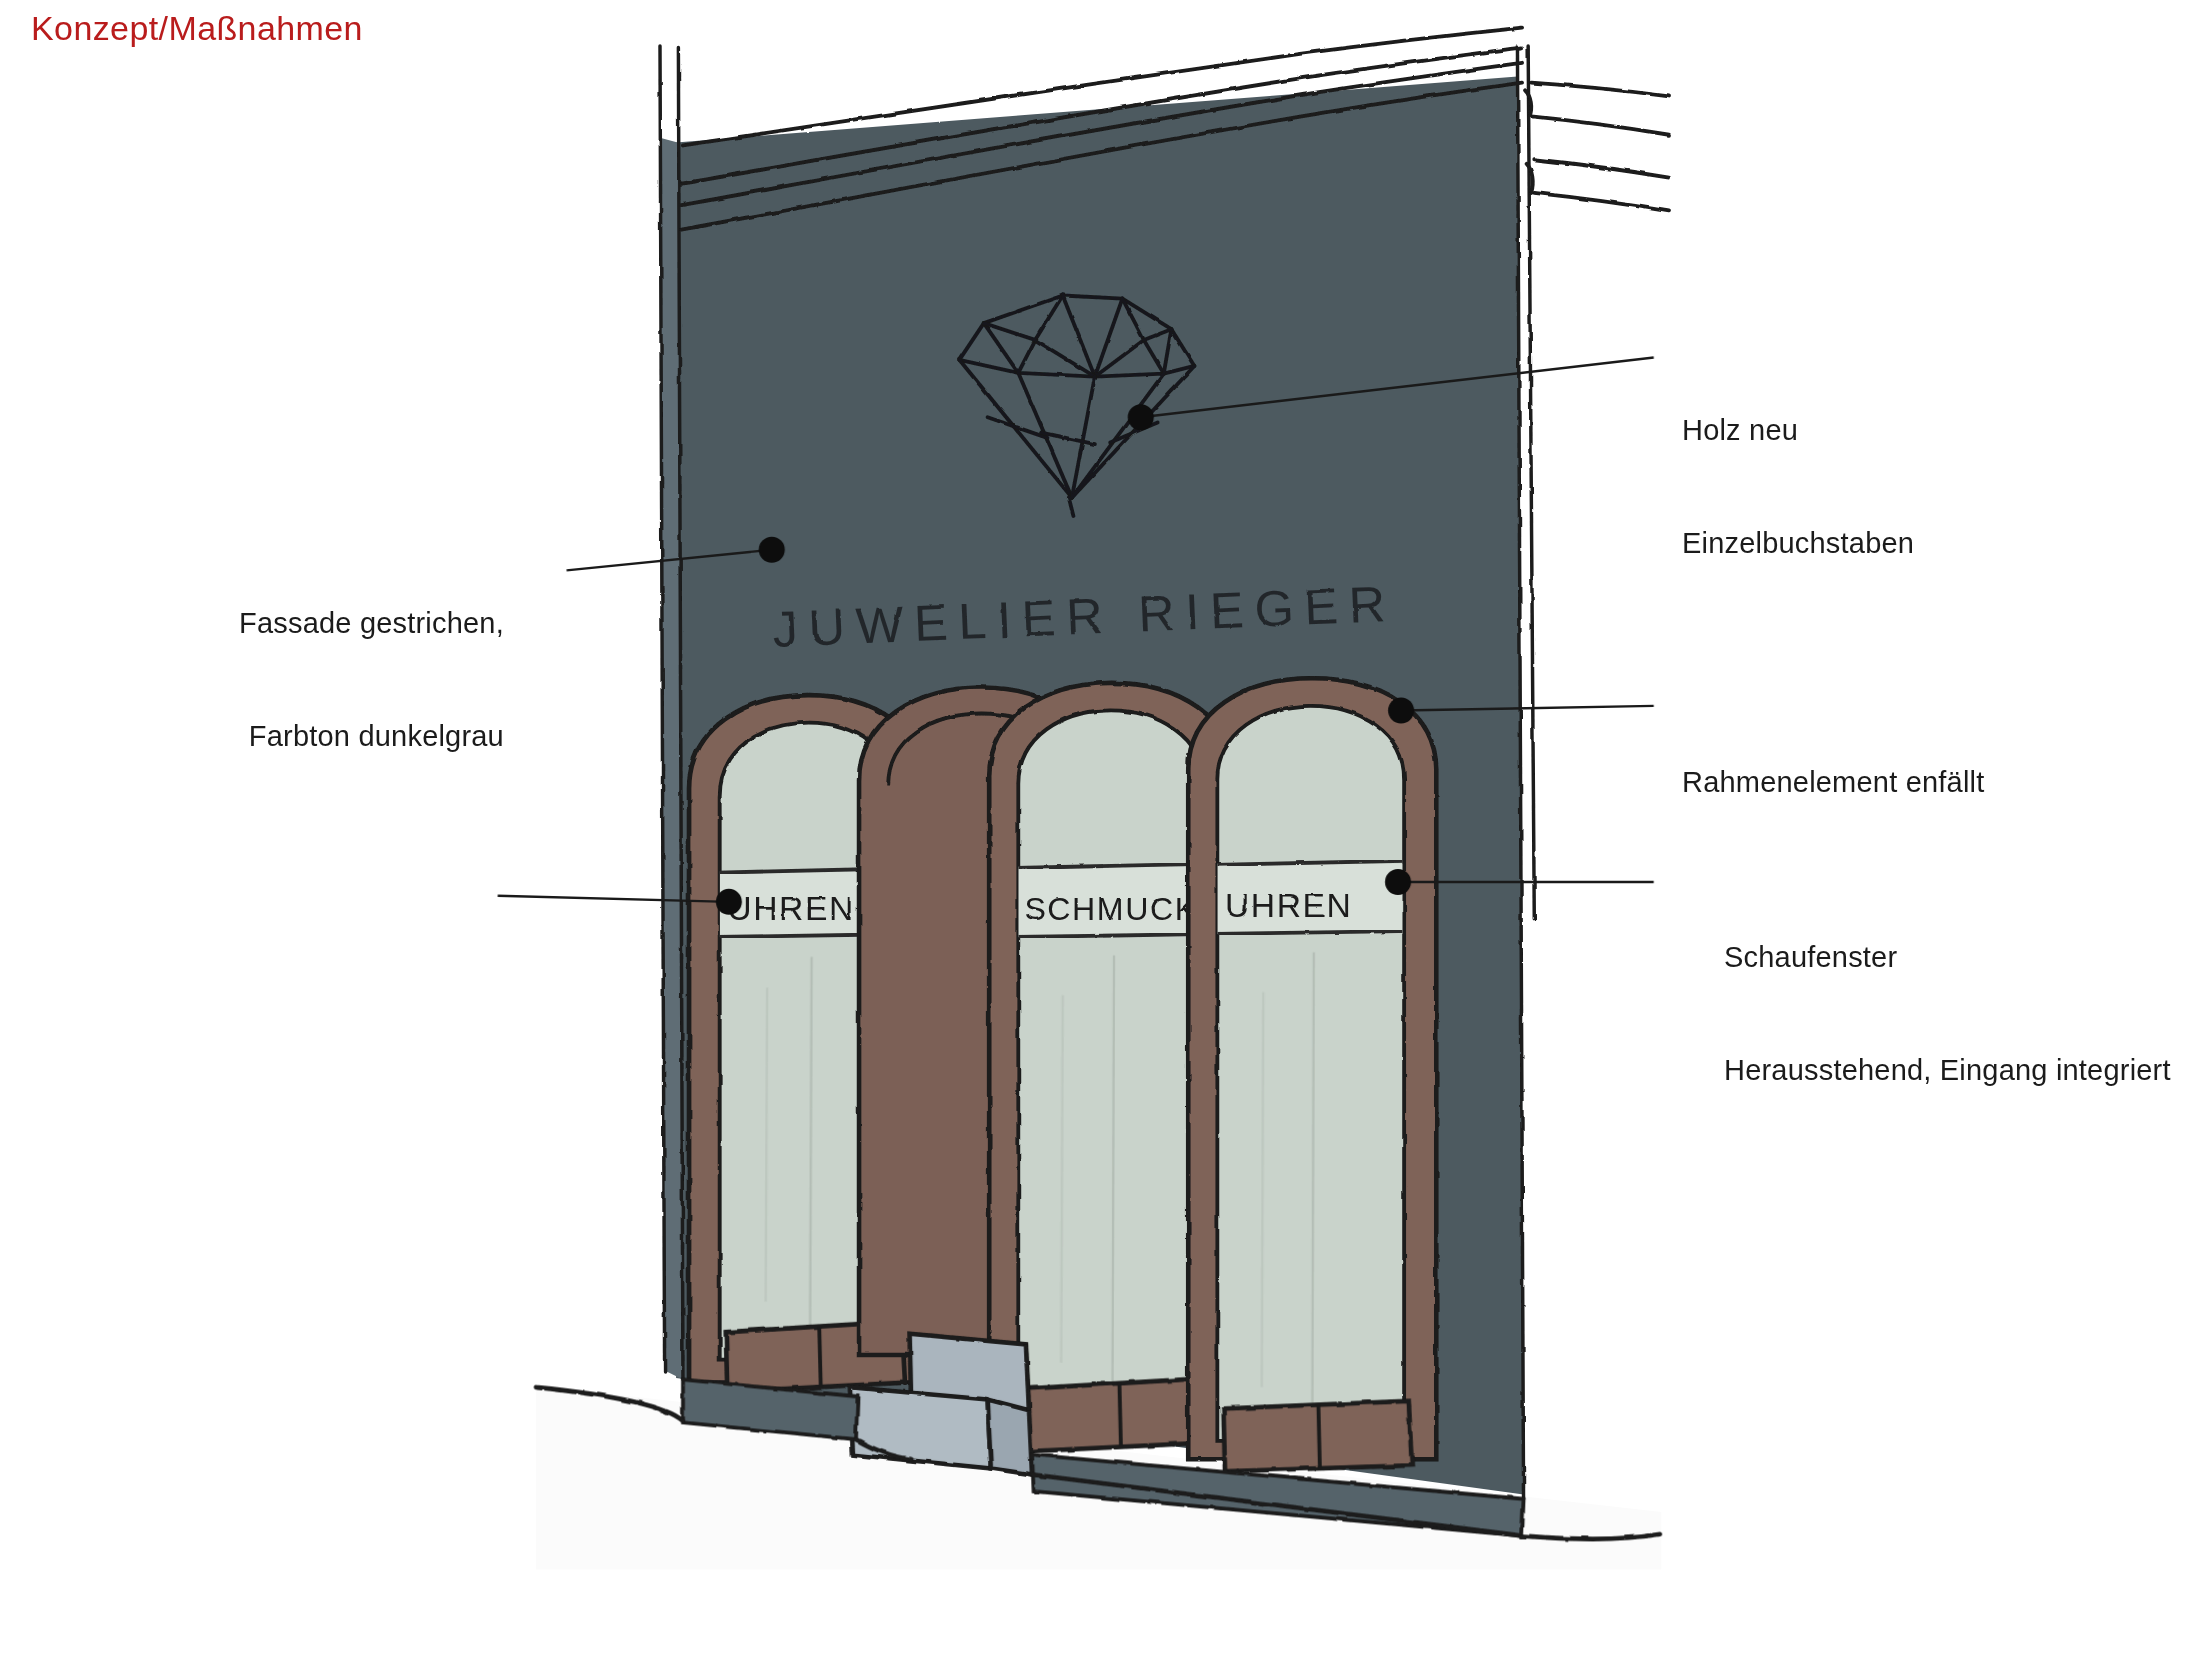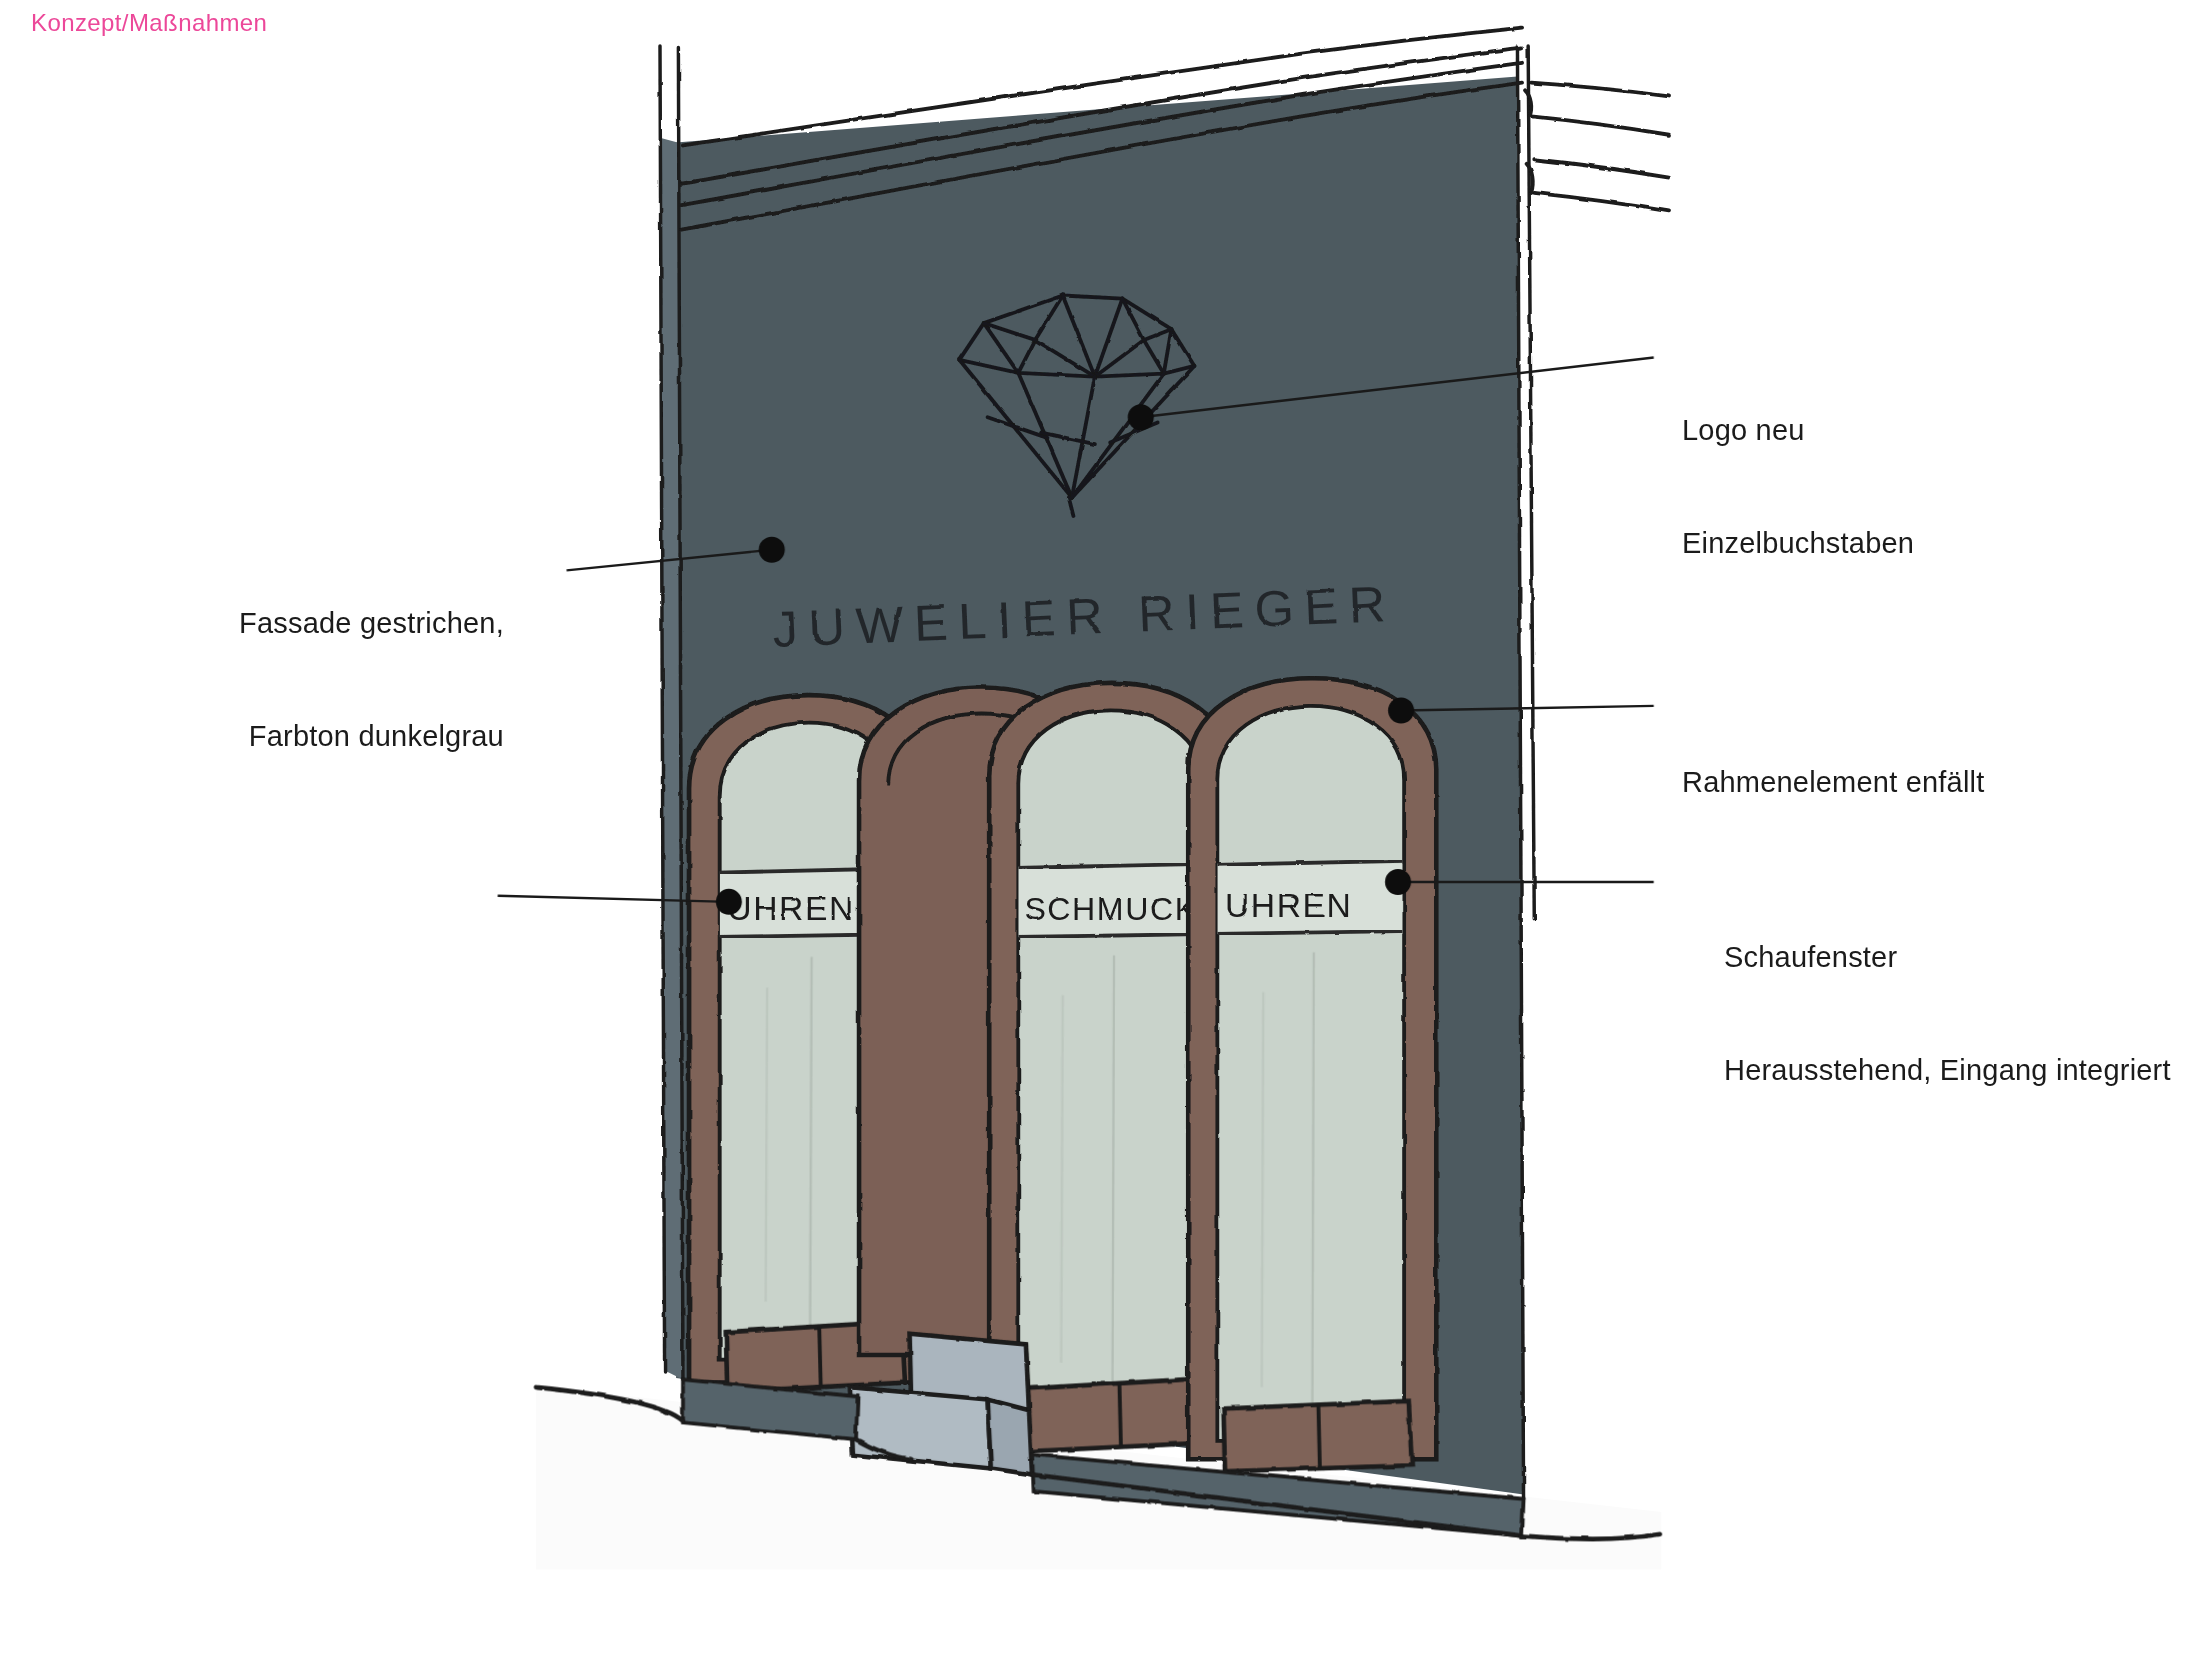--- a/index.html
+++ b/index.html
@@ -19,24 +19,24 @@
   #stage {
     position: absolute;
     left: 0; top: 0;
     width: 2205px;
     height: 1659px;
   }
   #sheet-title {
     position: absolute;
     left: 31px;
     top: 9.2px;
-    font-size: 24px;
+    font-size: 34px;
     font-weight: 300;
     letter-spacing: 0.4px;
-    color: #ec4899;
+    color: #b91c1c;
     white-space: nowrap;
   }
   .annotation {
     position: absolute;
     font-size: 29px;
     font-weight: 300;
     line-height: 1.30;
     letter-spacing: 0.2px;
     color: #1b1b1b;
     white-space: pre;
@@ -241,21 +241,21 @@
     <g fill="#0d0d0d">
       <circle cx="1490" cy="545" r="17"></circle>
       <circle cx="1008" cy="718" r="17"></circle>
       <circle cx="1830" cy="928" r="17"></circle>
       <circle cx="1826" cy="1152" r="17"></circle>
       <circle cx="952" cy="1178" r="17"></circle>
     </g>
   </svg>
 
   <div class="annotation right" style="left:1682px; top:337px;">
-    <span class="ann-line">Logo neu</span>
+    <span class="ann-line">Holz neu</span>
     <span class="ann-line">Einzelbuchstaben</span>
   </div>
 
   <div class="annotation left" style="left:239px; top:530px;">
     <span class="ann-line">Fassade gestrichen,</span>
     <span class="ann-line">Farbton dunkelgrau</span>
   </div>
 
   <div class="annotation right" style="left:1682px; top:689px;">
     <span class="ann-line">Rahmenelement enfällt</span>

